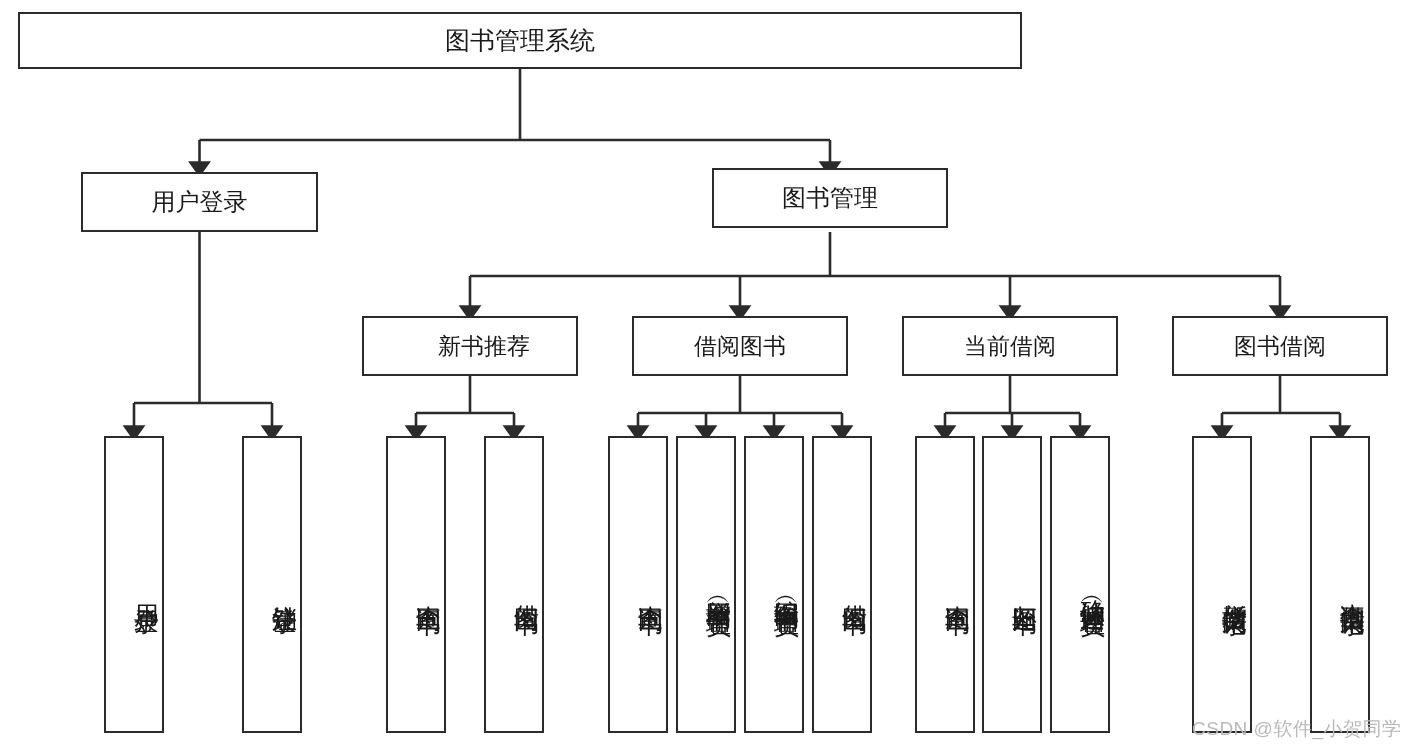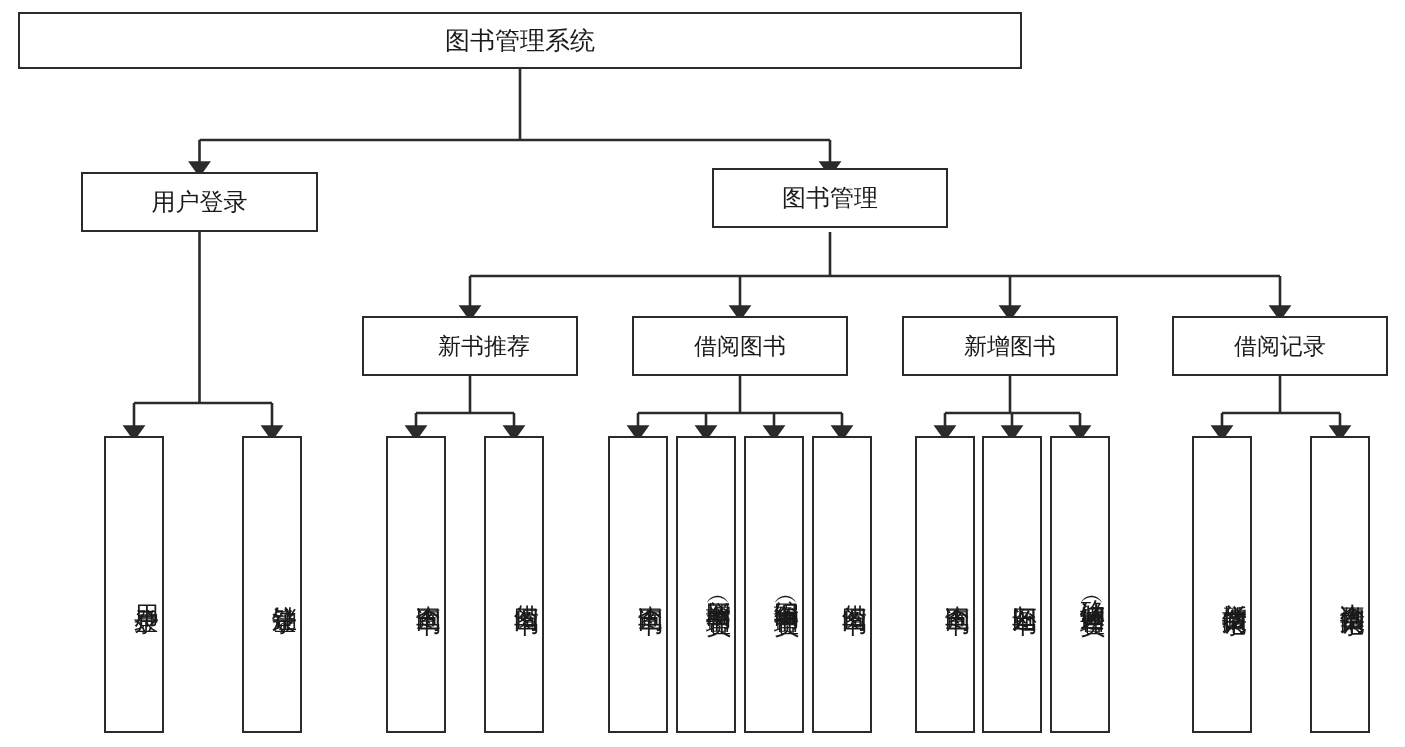--- a/index.html
+++ b/index.html
@@ -115,24 +115,24 @@
       <div class="node lvl2" style="left: 712px; top: 168px; width: 236px; height: 60px;">
         <span>图书管理</span>
       </div>
       <div class="node lvl3" style="left: 362px; top: 316px; width: 216px; height: 60px; padding-left: 28px;">
         <span>新书推荐</span>
       </div>
       <div class="node lvl3" style="left: 632px; top: 316px; width: 216px; height: 60px;">
         <span>借阅图书</span>
       </div>
       <div class="node lvl3" style="left: 902px; top: 316px; width: 216px; height: 60px;">
-        <span>新增图书</span>
+        <span>当前借阅</span>
       </div>
       <div class="node lvl3" style="left: 1172px; top: 316px; width: 216px; height: 60px;">
-        <span>借阅记录</span>
+        <span>图书借阅</span>
       </div>
       <div class="node leaf" style="left: 104px; top: 436px; width: 60px; height: 297px;">
         <span class="vtext">用户登录</span>
       </div>
       <div class="node leaf" style="left: 242px; top: 436px; width: 60px; height: 297px;">
         <span class="vtext">注销登录</span>
       </div>
       <div class="node leaf" style="left: 386px; top: 436px; width: 60px; height: 297px;">
         <span class="vtext">查询图书</span>
       </div>
@@ -161,14 +161,15 @@
         <span class="vtext">确认归还（管理员）</span>
       </div>
       <div class="node leaf" style="left: 1192px; top: 436px; width: 60px; height: 297px;">
         <span class="vtext">新增借阅记录</span>
       </div>
       <div class="node leaf" style="left: 1310px; top: 436px; width: 60px; height: 297px;">
         <span class="vtext">查询借阅记录</span>
       </div>
     </div>
 
+  <div class="watermark" style="left: 1192px; top: 716px;">CSDN @软件_小贺同学</div>
 
 </div>
 
 </body></html>

